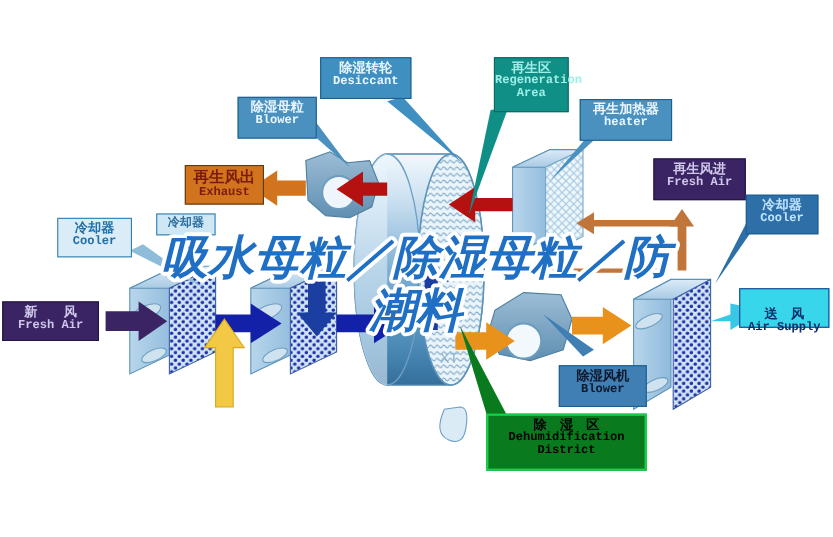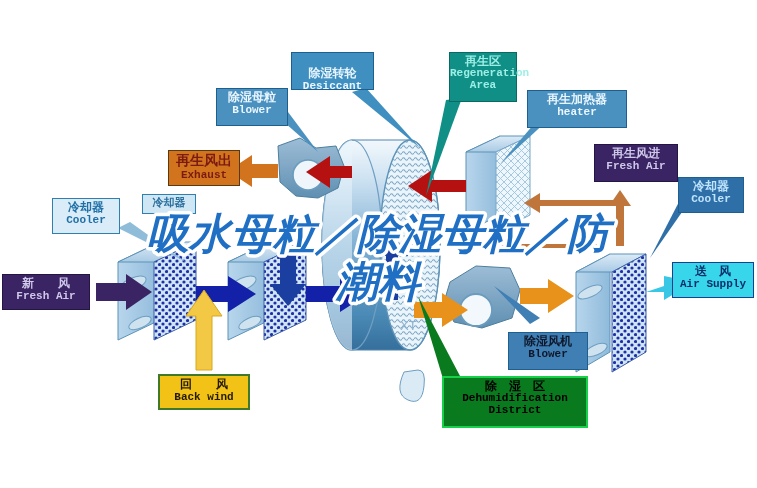--- a/index.html
+++ b/index.html
@@ -178,21 +178,21 @@
     <polygon points="118,228 130,222 186,262" fill="#8fbcd8"></polygon>
     <polygon points="446,100 462,98 426,196" fill="#0f8f86"></polygon>
     <polygon points="534,124 548,120 500,164" fill="#4a91bf"></polygon>
     <polygon points="682,196 696,192 650,258" fill="#2f6fa8"></polygon>
     <polygon points="530,324 540,318 494,286" fill="#3f7fb4"></polygon>
     <polygon points="444,382 460,376 418,296" fill="#0a7a1e"></polygon>
   </g>
 </svg>
 
 <div class="lbl" style="left:291px;top:52px;width:83px;height:38px;background:#3f8fc0;color:#eaf6ff;border:1px solid #1d5f8e;padding-top:2px;">
-  <span class="cn" style="font-size:12px;margin-top:12px;">除湿转轮</span>
+  <span class="cn" style="font-size:12px;">除湿转轮</span>
   <span class="en" style="font-size:11px;">Desiccant</span>
 </div>
 
 <div class="lbl" style="left:216px;top:88px;width:72px;height:38px;background:#4a91bf;color:#eaf6ff;border:1px solid #1d5f8e;padding-top:2px;">
   <span class="cn" style="font-size:12px;">除湿母粒</span>
   <span class="en" style="font-size:11px;">Blower</span>
 </div>
 
 <div class="lbl" style="left:168px;top:150px;width:72px;height:36px;background:#d2741e;color:#7a1a10;border:1px solid #5a3a12;padding-top:2px;">
   <span class="cn" style="font-size:14px;">再生风出</span>
@@ -206,31 +206,27 @@
 
 <div class="lbl" style="left:142px;top:194px;width:54px;height:20px;background:#cfe6f4;color:#2a6f9e;border:1px solid #2f7fb0;padding-top:1px;">
   <span class="cn" style="font-size:11px;">冷却器</span>
 </div>
 
 <div class="lbl" style="left:2px;top:274px;width:88px;height:36px;background:#3a2464;color:#cfc8ea;border:1px solid #241544;padding-top:2px;">
   <span class="cn" style="font-size:12px;">新　　风</span>
   <span class="en" style="font-size:11px;">Fresh Air</span>
 </div>
 
-<div class="lbl" style="left:158px;top:374px;width:92px;height:36px;background:#f2c216;color:#231a05;border:2px solid #3f7a2a;padding-top:2px;">
-  <span class="cn" style="font-size:12px;">回　　风</span>
-  <span class="en" style="font-size:11px;">Back wind</span>
-</div>
 
 <div class="lbl" style="left:420px;top:52px;width:68px;height:50px;background:#0f8f86;color:#9defe6;border:1px solid #0a6a63;padding-top:2px;white-space:normal;margin-left:29px;">
   <span class="cn" style="font-size:12px;">再生区</span>
   <span class="en" style="font-size:11px;white-space:normal;line-height:1.05;">Regeneration Area</span>
 </div>
 
-<div class="lbl" style="left:527px;top:90px;width:100px;height:38px;background:#4a91bf;color:#eaf6ff;border:1px solid #1d5f8e;padding-top:2px;text-align:center;">
+<div class="lbl" style="left:527px;top:90px;width:84px;height:38px;background:#4a91bf;color:#eaf6ff;border:1px solid #1d5f8e;padding-top:2px;text-align:center;">
   <span class="cn" style="font-size:12px;">再生加热器</span>
   <span class="en" style="font-size:11px;">heater</span>
 </div>
 
 <div class="lbl" style="left:594px;top:144px;width:84px;height:38px;background:#3a2464;color:#cfc8ea;border:1px solid #241544;padding-top:2px;">
   <span class="cn" style="font-size:12px;">再生风进</span>
   <span class="en" style="font-size:11px;">Fresh Air</span>
 </div>
 
 <div class="lbl" style="left:678px;top:177px;width:66px;height:36px;background:#2f6fa8;color:#bfe4ff;border:1px solid #1d5f8e;padding-top:2px;">
@@ -241,21 +237,21 @@
 <div class="lbl" style="left:508px;top:332px;width:80px;height:38px;background:#3f7fb4;color:#0f172a;border:1px solid #1d5f8e;padding-top:2px;">
   <span class="cn" style="font-size:12px;">除湿风机</span>
   <span class="en" style="font-size:11px;">Blower</span>
 </div>
 
 <div class="lbl" style="left:442px;top:376px;width:146px;height:52px;background:#0a7a1e;color:#000000;border:2px solid #17d14a;padding-top:2px;white-space:normal;">
   <span class="cn" style="font-size:12px;">除　湿　区</span>
   <span class="en" style="font-size:11px;white-space:normal;line-height:1.05;">Dehumidification District</span>
 </div>
 
-<div class="lbl" style="left:672px;top:262px;width:82px;height:36px;background:#38d6ea;color:#0c2f6b;border:1px solid #1a3f8f;padding-top:2px;">
+<div class="lbl" style="left:672px;top:262px;width:82px;height:36px;background:#38d6ea;color:#0c2f6b;border:1px solid #1a3f8f;padding-top:16px;">
   <span class="cn" style="font-size:12px;">送　风</span>
   <span class="en" style="font-size:11px;">Air Supply</span>
 </div>
 
 <svg width="757" height="488" viewBox="0 0 757 488" style="pointer-events:none;">
   <g font-family="Liberation Sans, DejaVu Sans, sans-serif" font-weight="bold" font-size="42" font-style="italic" text-anchor="middle">
     <text x="378" y="248" fill="#1f6fc4" stroke="#ffffff" stroke-width="7" paint-order="stroke" stroke-linejoin="round">吸水母粒／除湿母粒／防</text>
     <text x="378" y="296" fill="#1f6fc4" stroke="#ffffff" stroke-width="7" paint-order="stroke" stroke-linejoin="round">潮料</text>
   </g>
 </svg>

